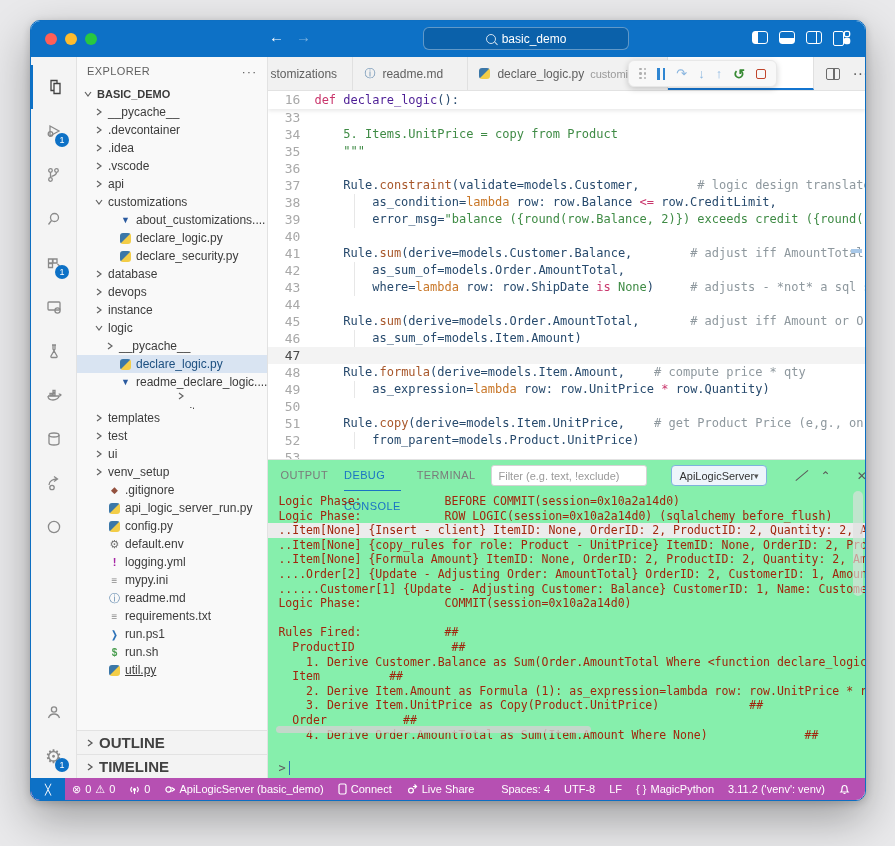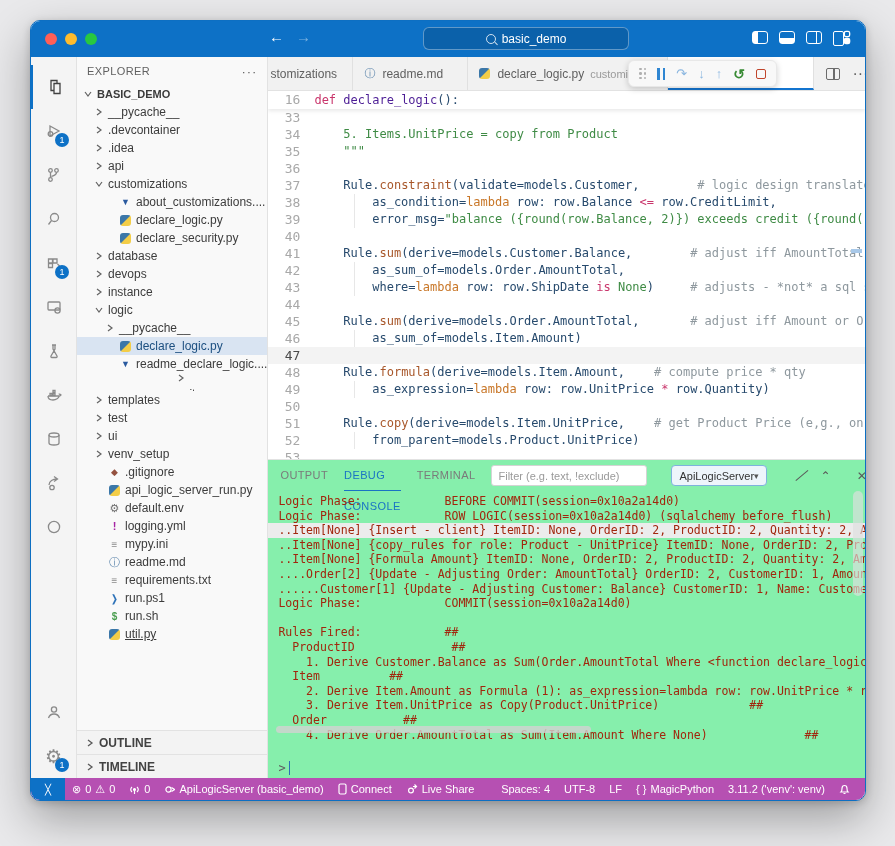--- a/index.html
+++ b/index.html
@@ -63,21 +63,21 @@
     background:linear-gradient(135deg,#3b77a8 49%,#f3cd47 51%); }
   .fi.mdarrow { color:#2a5a9f; font-size:9px; }
   .fi.giti { color:#94513f; font-size:9px; }
   .fi.geari { color:#707070; font-size:11px; }
   .fi.yamli { color:#a626a4; font-weight:bold; font-size:11px; }
   .fi.inii { color:#8a8a8a; }
   .fi.infoi { color:#5f87ad; font-size:11px; }
   .fi.ps1i { color:#2d72b8; font-weight:bold; font-size:10px; }
   .fi.shi { color:#4a9e50; font-weight:bold; font-size:10px; }
   .sb-section { height:24px; border-top:1px solid #e2e2e2; display:flex; align-items:center; gap:4px;
-    padding:0 8px; font-size:12px; font-weight:bold; color:#424242; background:#f3f3f3; }
+    padding:0 8px; font-size:15px; font-weight:bold; color:#424242; background:#f3f3f3; }
 
   
   .editorcol { flex:1; display:flex; flex-direction:column; min-width:0; position:relative; }
 
   .tabbar { flex:0 0 33px; background:#f1f1f1; border-bottom:1px solid #e2e2e2; display:flex; position:relative; }
   .tab { height:33px; display:flex; align-items:center; gap:6px; padding:0 10px; font-size:12px; color:#5f5f5f;
     border-right:1px solid #e0e0e0; background:#f1f1f1; white-space:nowrap; overflow:hidden; }
   .tab .hint { color:#9a9a9a; font-size:11px; }
   .tab.active { background:#fff; color:#1b72c2; border-bottom:2px solid #1374cf; }
   .tab.clipped { padding-left:2px; }
@@ -297,20 +297,28 @@
               </svg>
             </span>
             <span>.idea</span>
           </div>
           <div class="trow" style="padding-left: 17px;">
             <span class="chev">
               <svg width="10" height="10" style="">
                 <path d="M3 2l4 3-4 3" stroke="#646464" fill="none" stroke-width="1.2"></path>
               </svg>
             </span>
+            <span>.vscode</span>
+          </div>
+          <div class="trow" style="padding-left: 17px;">
+            <span class="chev">
+              <svg width="10" height="10" style="">
+                <path d="M3 2l4 3-4 3" stroke="#646464" fill="none" stroke-width="1.2"></path>
+              </svg>
+            </span>
             <span>api</span>
           </div>
           <div class="trow" style="padding-left: 17px;">
             <span class="chev">
               <svg width="10" height="10" style="transform:rotate(90deg);">
                 <path d="M3 2l4 3-4 3" stroke="#646464" fill="none" stroke-width="1.2"></path>
               </svg>
             </span>
             <span>customizations</span>
           </div>
@@ -421,20 +429,25 @@
           </div>
           <div class="trow" style="padding-left: 17px;">
             <span class="chev"></span>
             <span class="fi giti">◆</span>
             <span>.gitignore</span>
           </div>
           <div class="trow" style="padding-left: 17px;">
             <span class="chev"></span>
             <span class="fi py"></span>
             <span>api_logic_server_run.py</span>
+          </div>
+          <div class="trow" style="padding-left: 17px;">
+            <span class="chev"></span>
+            <span class="fi py"></span>
+            <span>config.py</span>
           </div>
           <div class="trow" style="padding-left: 17px;">
             <span class="chev"></span>
             <span class="fi geari">⚙</span>
             <span>default.env</span>
           </div>
           <div class="trow" style="padding-left: 17px;">
             <span class="chev"></span>
             <span class="fi yamli">!</span>
             <span>logging.yml</span>

